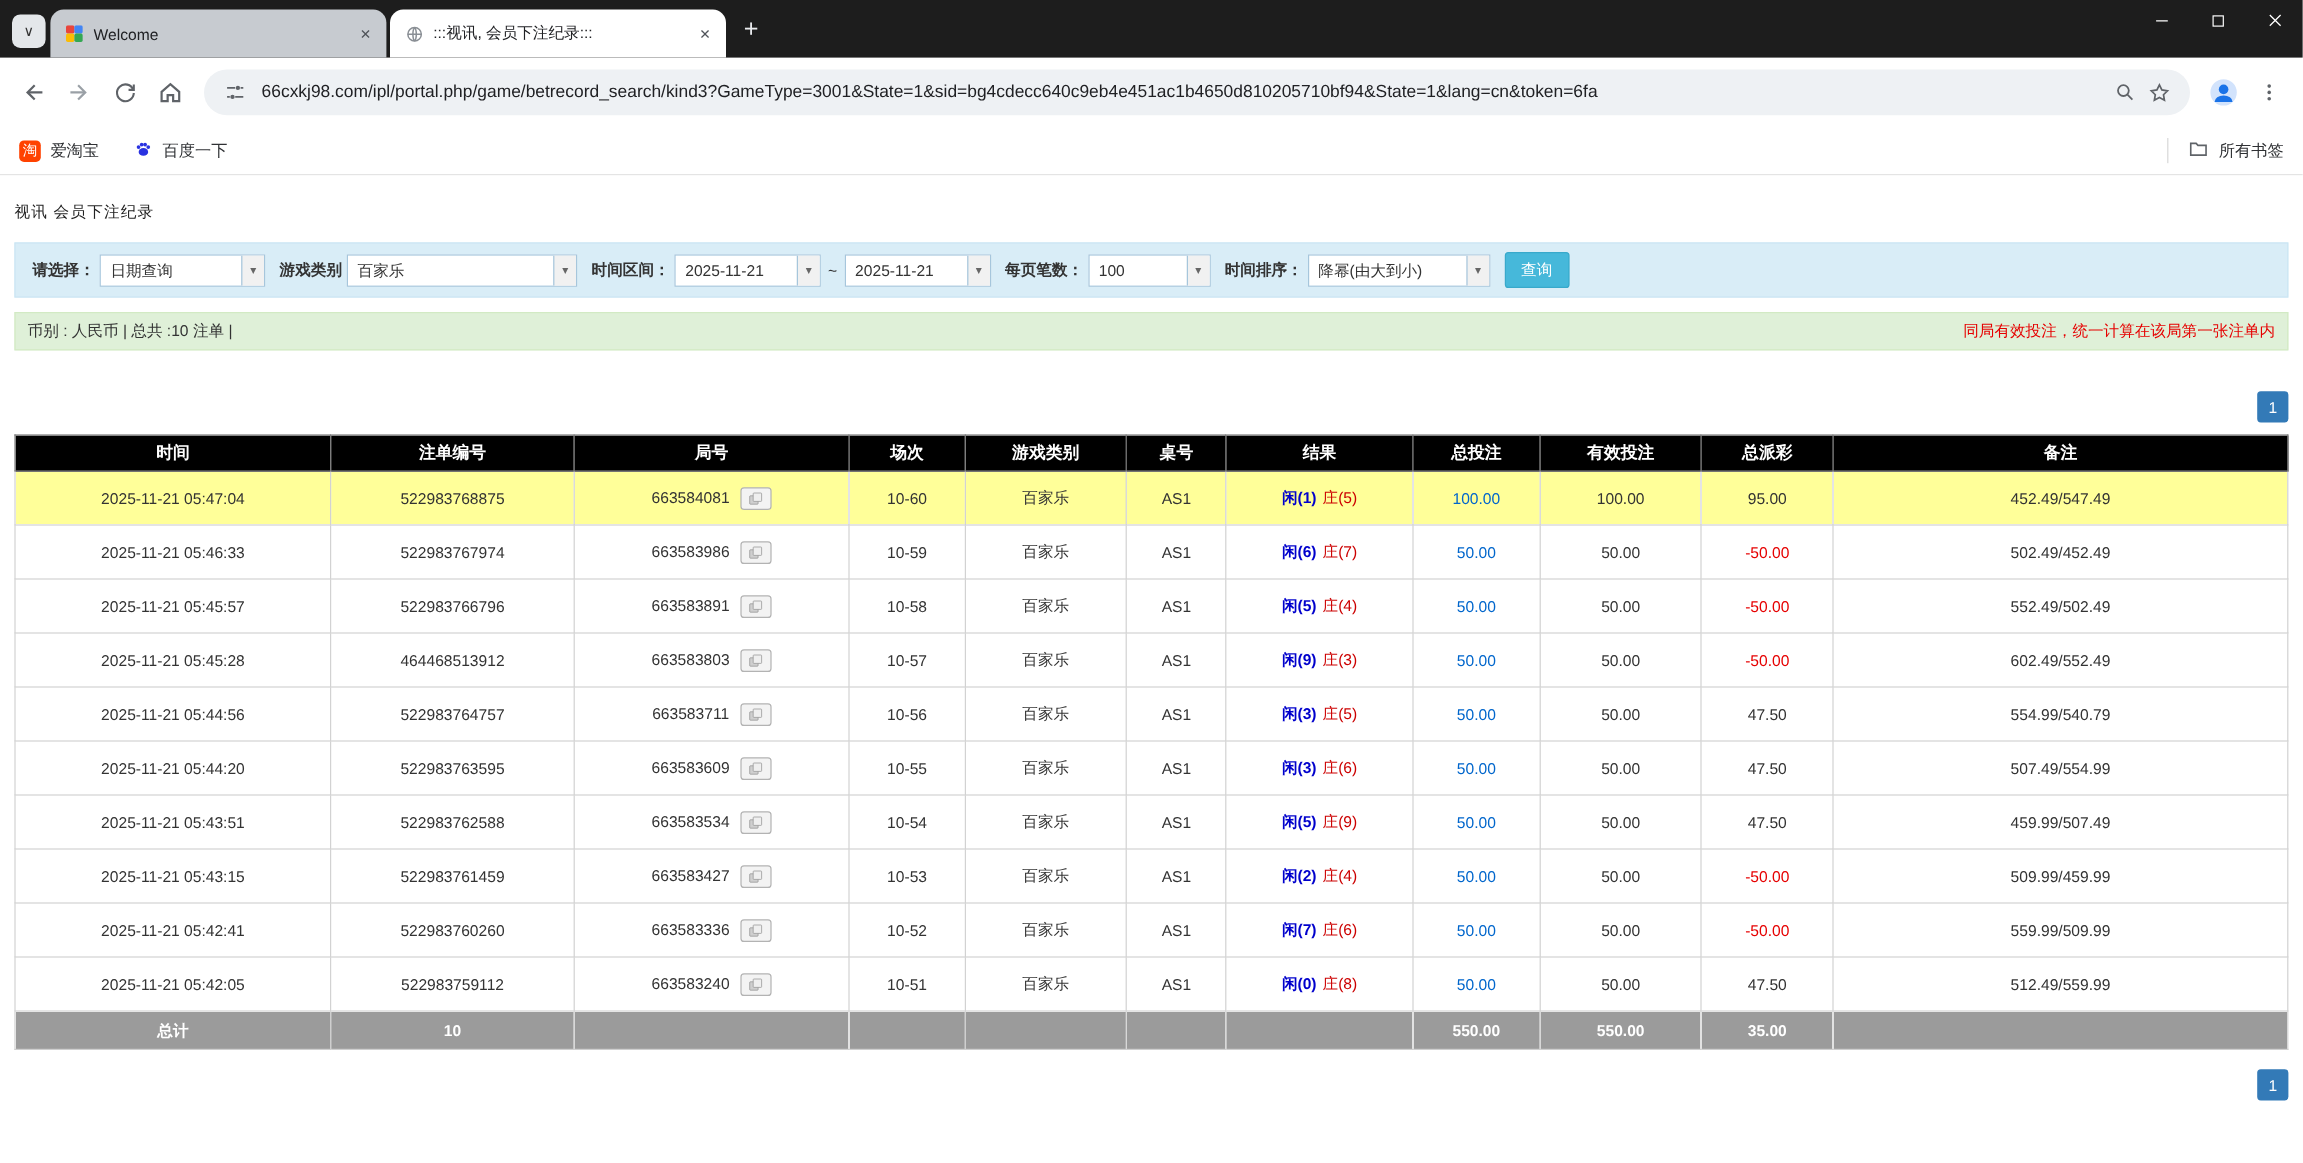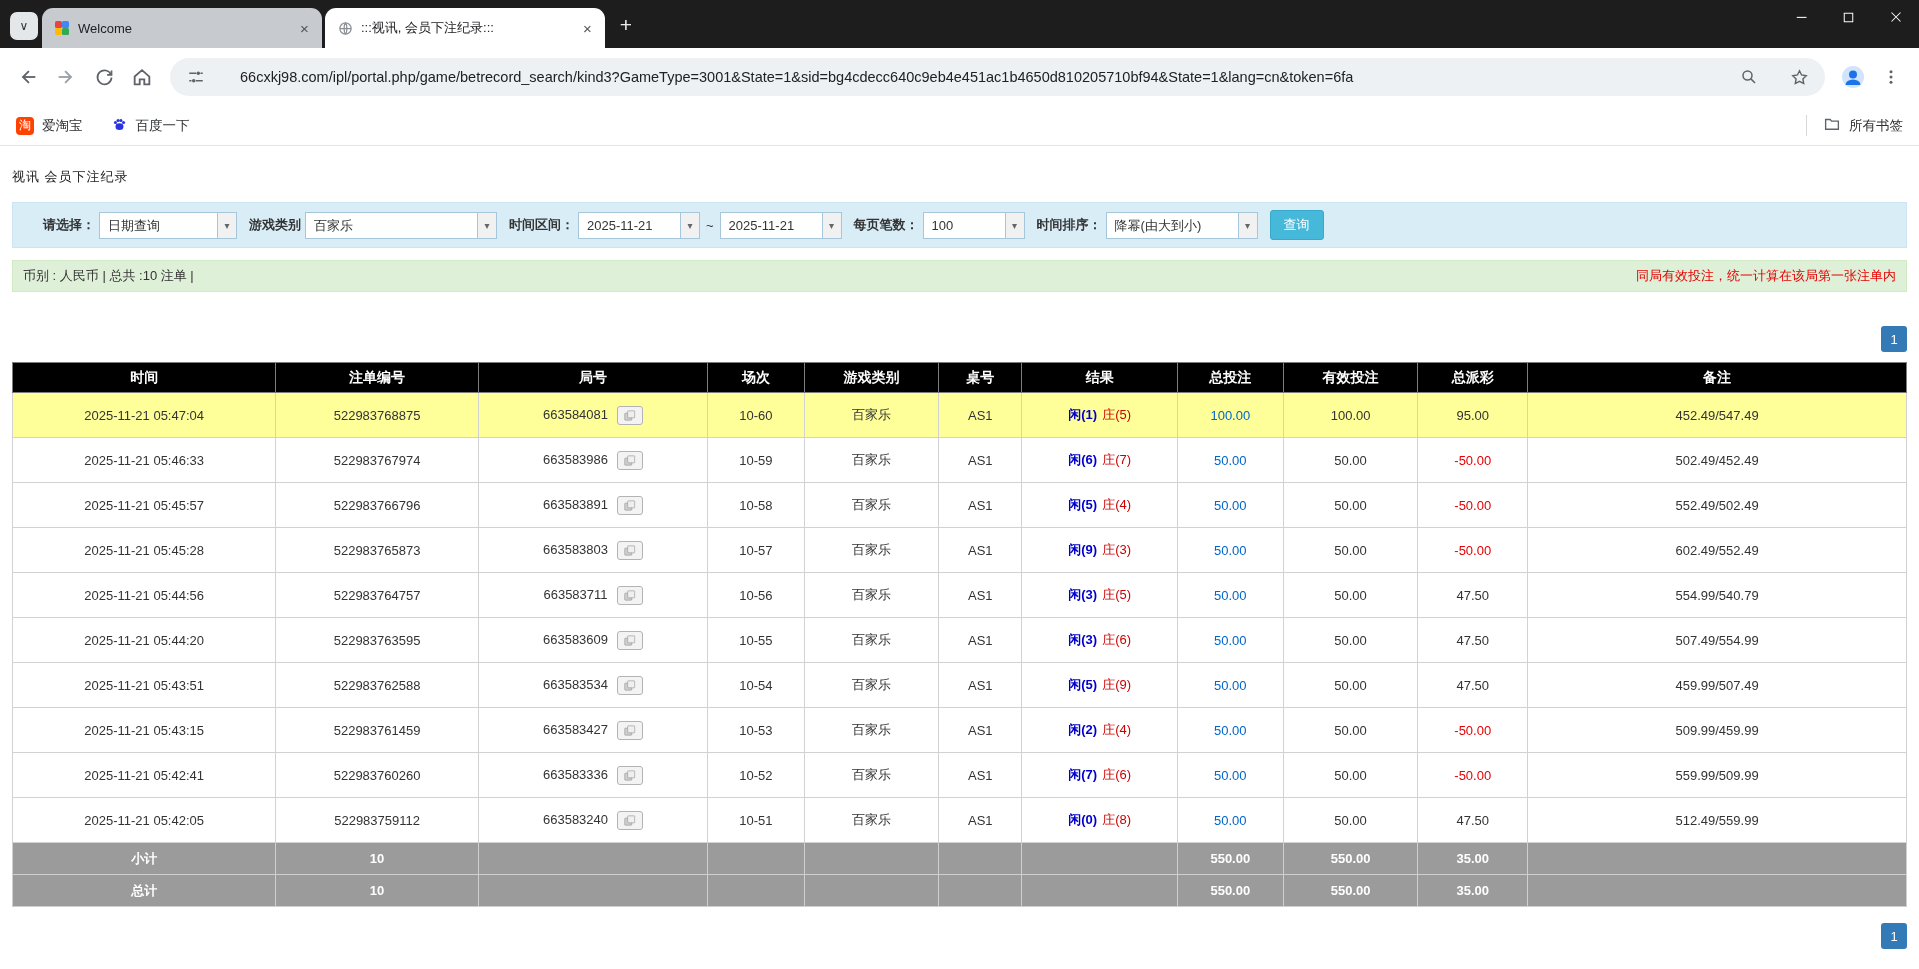--- a/index.html
+++ b/index.html
@@ -20,39 +20,39 @@
   .favicon { width:16px; height:16px; flex:none; display:flex; align-items:center; justify-content:center; }
   .newtab { width:30px; height:30px; margin:0 0 8px 6px; display:flex; align-items:center; justify-content:center;
     color:#e8eaed; font-size:21px; cursor:pointer; border-radius:50%; }
   .win-controls { position:absolute; right:0; top:0; height:34px; display:flex; }
   .win-controls .wc { width:47px; height:34px; display:flex; align-items:center; justify-content:center; cursor:pointer; }
 
   .toolbar { height:58px; background:#fff; display:flex; align-items:center; padding:0 10px; gap:2px; }
   .tool-btn { width:36px; height:36px; border-radius:50%; display:flex; align-items:center; justify-content:center;
     cursor:pointer; flex:none; }
   .addr { flex:1; height:38px; background:#eef1f4; border-radius:19px; display:flex; align-items:center;
-    padding:0 12px; margin:0 8px; cursor:text;gap:22px; }
+    padding:0 12px; margin:0 8px; cursor:text; }
   .addr .url { flex:1; font-size:14.5px; color:#202124; white-space:nowrap; overflow:hidden; margin:0 8px; }
   .addr .icon-btn { width:28px; height:28px; display:flex; align-items:center; justify-content:center;
     cursor:pointer; flex:none; }
 
   .bookmarks { height:40px; background:#fff; display:flex; align-items:center; padding:0 16px;
     border-bottom:1px solid #e4e4e4; font-size:13.5px; color:#2f3134; }
   .bm { display:flex; align-items:center; gap:8px; margin-right:28px; cursor:pointer; }
   .bm-right { margin-left:auto; display:flex; align-items:center; gap:8px; border-left:1px solid #d8d8d8;
     padding-left:16px; cursor:pointer; }
   .tb-icon { width:18px; height:18px; border-radius:4px; background:#ff4200; color:#fff; font-size:12px;
     display:flex; align-items:center; justify-content:center; }
 
   
   .page { padding:0 12px; }
   .page-title { font-size:13px; font-weight:normal; color:#222; margin:22px 0 16px; letter-spacing:1px; }
 
   .filter-bar { background:#d9edf7; border:1px solid #cbe5f3; height:46px; display:flex; align-items:center;
-    padding:0 26px; }
+    padding:0 10px; }
   .flabel { font-size:13px; font-weight:bold; color:#333; margin:0 4px 0 12px; white-space:nowrap; }
   .flabel:first-child { margin-left:4px; }
   .combo { display:inline-flex; height:27px; background:#fff; border:1px solid #a6c6dc; cursor:pointer; flex:none; }
   .combo .cval { font-size:13px; color:#333; line-height:25px; padding:0 8px; white-space:nowrap; flex:1; }
   .combo .carrow { width:19px; border-left:1px solid #a6c6dc; background:#f1f1f1; color:#666; font-size:10px;
     display:flex; align-items:center; justify-content:center; }
   .tilde { font-size:13px; color:#333; margin:0 6px; }
   .search-btn { margin-left:12px; background:var(--accent-button,#46b8da); border:1px solid #38a9cb; color:#fff;
     font-size:13px; padding:5px 13px; border-radius:3px; cursor:pointer;
     font-family:"Liberation Sans","DejaVu Sans",sans-serif; }
@@ -370,21 +370,21 @@
     <td>
       <span class="res-player">闲(5)</span><span class="res-banker">庄(4)</span>
     </td>
     <td><a class="bet-link">50.00</a></td>
     <td>50.00</td>
     <td class="neg">-50.00</td>
     <td>552.49/502.49</td>
   </tr>
         <tr class="bet-row">
     <td>2025-11-21 05:45:28</td>
-    <td>522983765873</td>
+    <td>464468513912</td>
     <td>
       <span>663583803</span><span class="video-btn">
               <svg width="14" height="13" viewBox="0 0 24 22">
                 <rect x="3" y="7" width="12" height="12" rx="1" fill="#cfcfcf" stroke="#8f8f8f"></rect>
                 <rect x="8" y="3" width="12" height="12" rx="1" fill="#efefef" stroke="#8f8f8f"></rect>
               </svg>
             </span>
     </td>
     <td>10-57</td>
     <td>百家乐</td>
@@ -524,33 +524,20 @@
     <td>
       <span class="res-player">闲(0)</span><span class="res-banker">庄(8)</span>
     </td>
     <td><a class="bet-link">50.00</a></td>
     <td>50.00</td>
     <td>47.50</td>
     <td>512.49/559.99</td>
   </tr>
       </tbody>
     <tfoot>
-      <tr class="foot">
-        <td>小计</td>
-        <td>10</td>
-        <td></td>
-          <td></td>
-          <td></td>
-        <td></td>
-          <td></td>
-        <td>550.00</td>
-        <td>550.00</td>
-        <td>35.00</td>
-        <td></td>
-      </tr>
       <tr class="foot">
         <td>总计</td>
         <td>10</td>
         <td></td>
           <td></td>
           <td></td>
         <td></td>
           <td></td>
         <td>550.00</td>
         <td>550.00</td>

